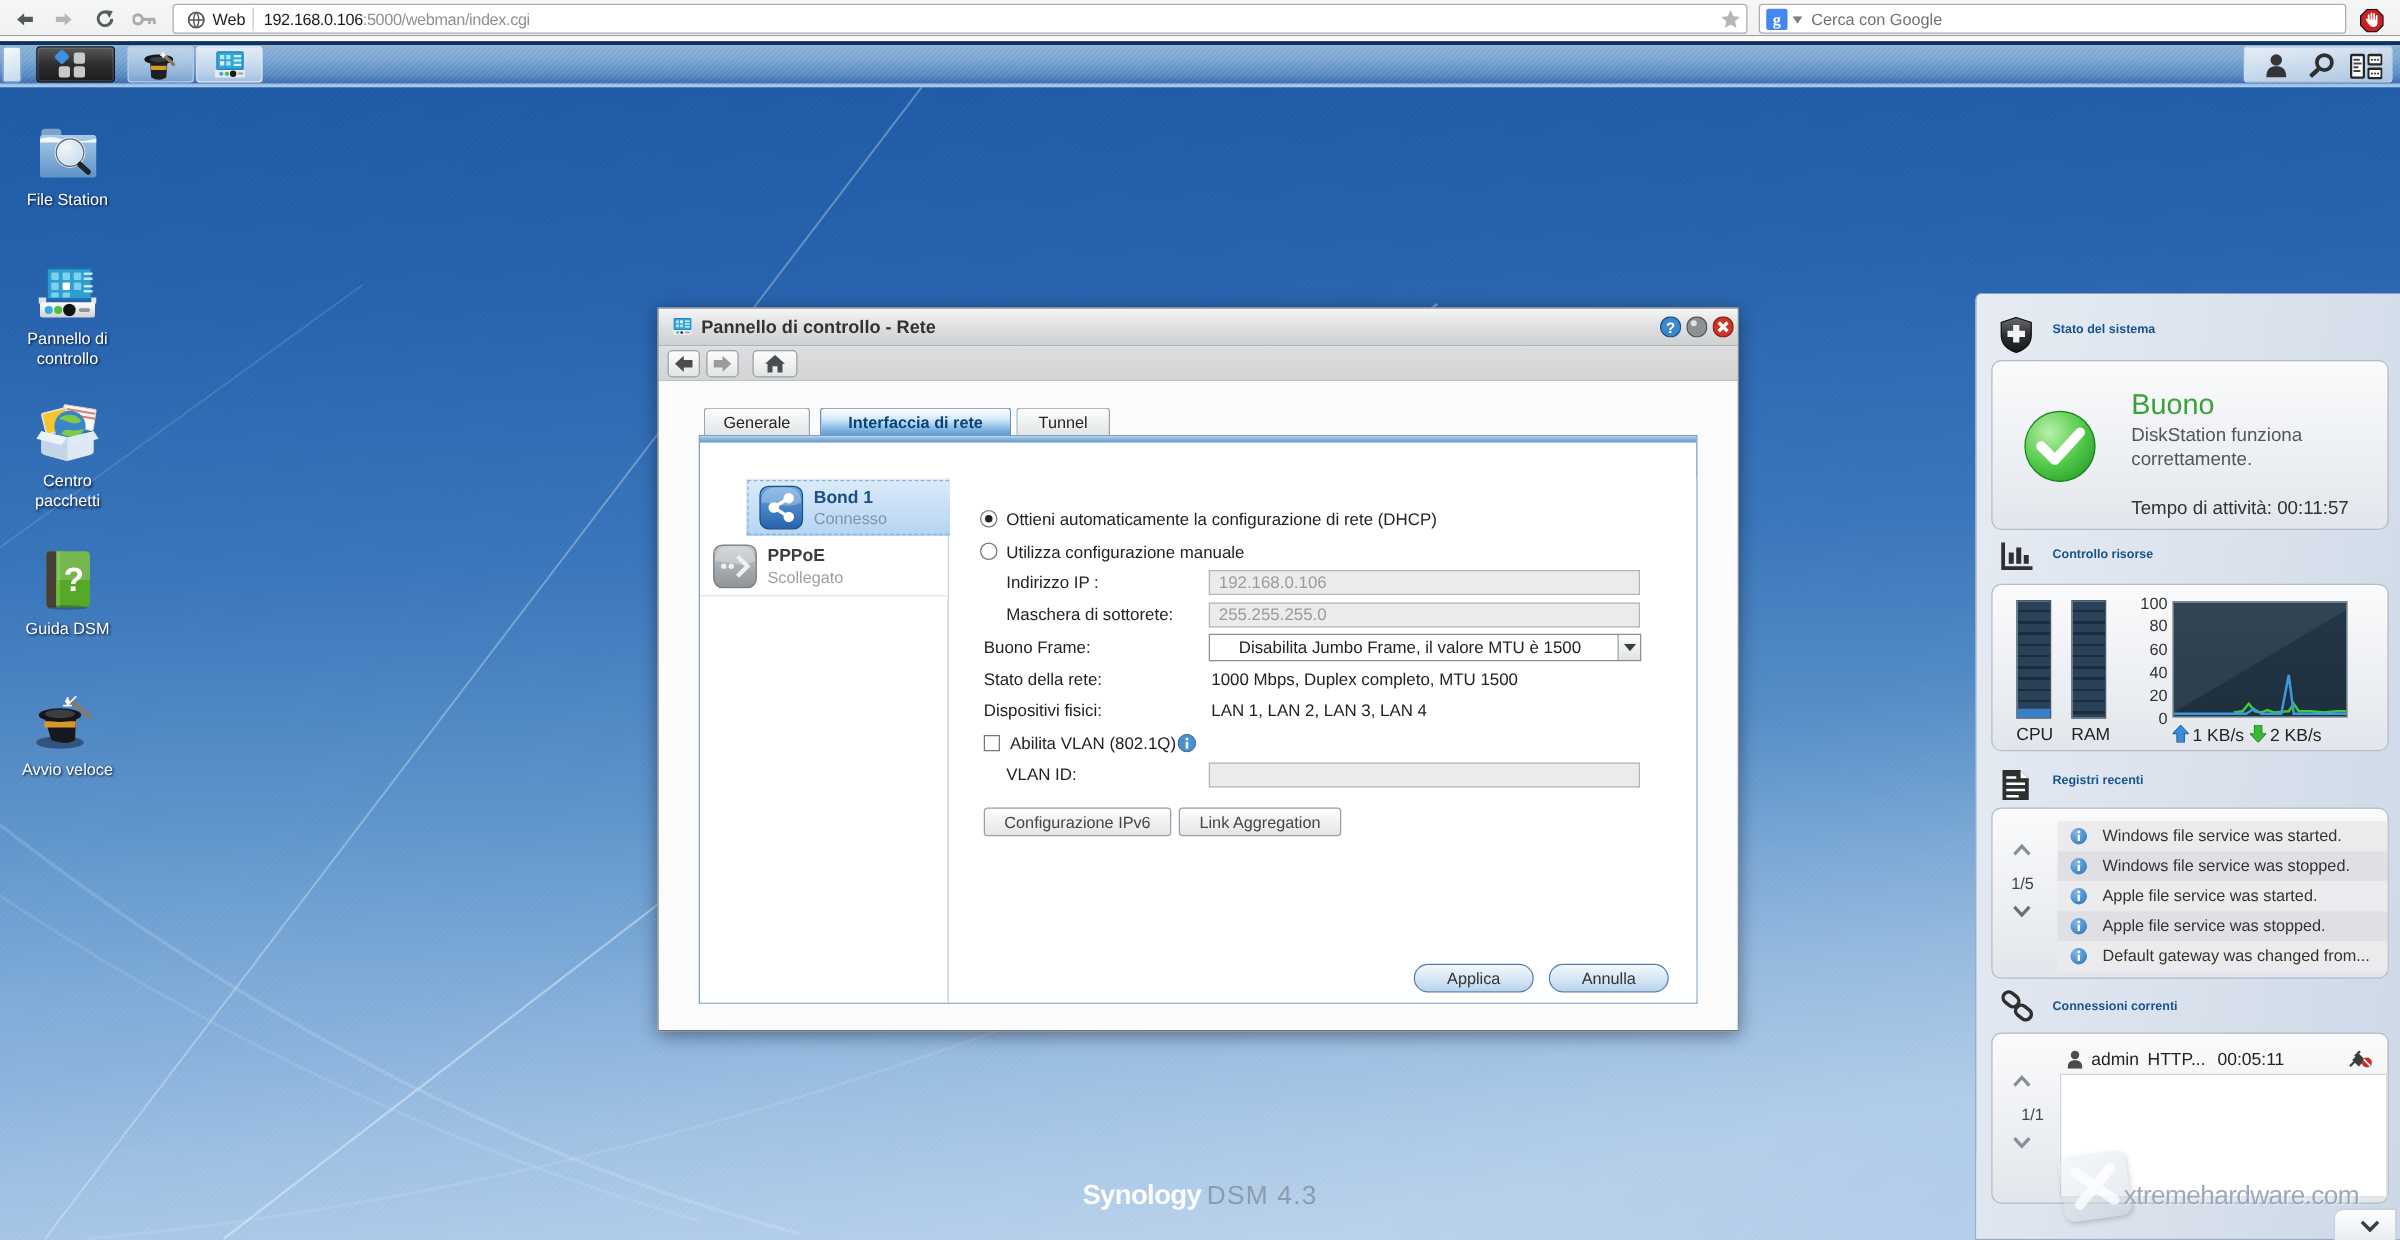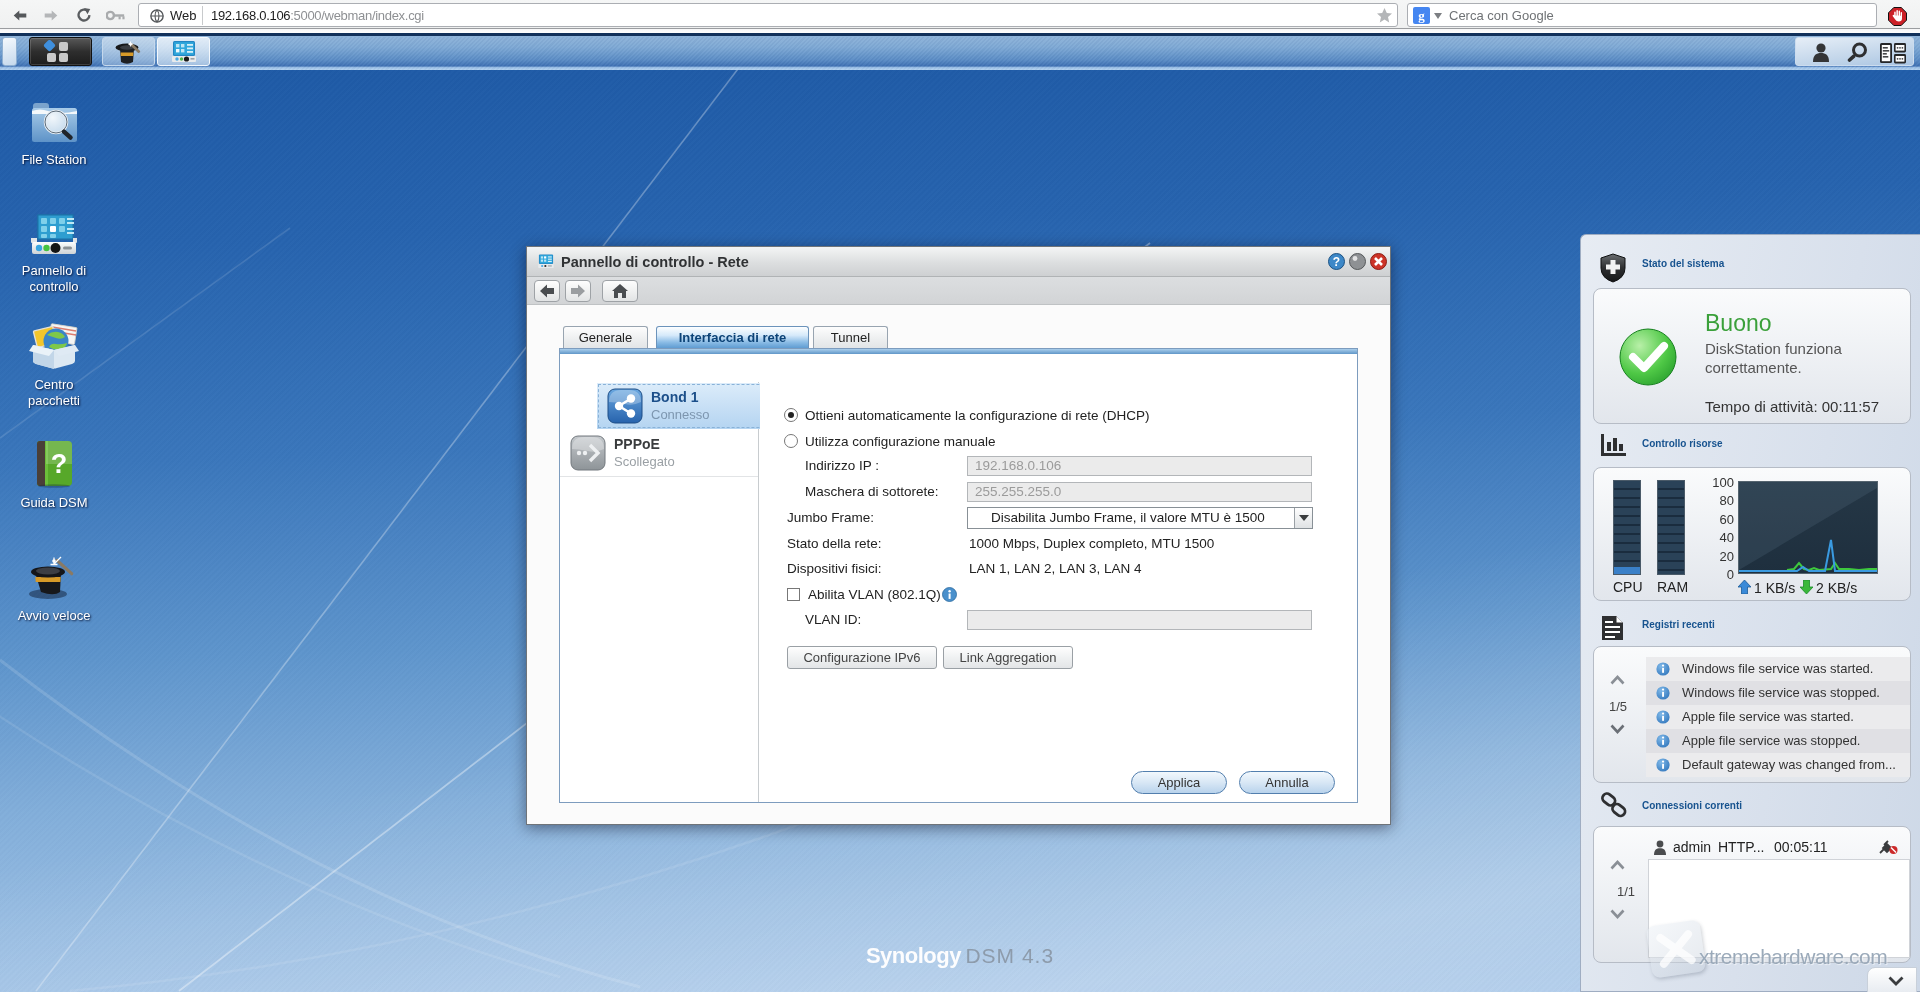--- a/index.html
+++ b/index.html
@@ -392,21 +392,21 @@
           <div class="abs" style="left:24px;top:26px;width:14px;height:14px;border:1px solid #777;border-radius:50%;background:#fff;">
             <div class="abs" style="left:3px;top:3px;width:6px;height:6px;border-radius:50%;background:#222;"></div>
           </div>
           <div class="formlabel" style="left:45px;top:26px;">Ottieni automaticamente la configurazione di rete (DHCP)</div>
           <div class="abs" style="left:24px;top:52px;width:14px;height:14px;border:1px solid #777;border-radius:50%;background:#fff;"></div>
           <div class="formlabel" style="left:45px;top:52px;">Utilizza configurazione manuale</div>
           <div class="formlabel" style="left:45px;top:76px;">Indirizzo IP :</div>
           <div class="tfield" style="top:74px;">192.168.0.106</div>
           <div class="formlabel" style="left:45px;top:102px;">Maschera di sottorete:</div>
           <div class="tfield" style="top:100px;">255.255.255.0</div>
-          <div class="formlabel" style="left:27px;top:128px;">Jumbo Frame:</div>
+          <div class="formlabel" style="left:27px;top:128px;">Buono Frame:</div>
           <div class="abs" style="left:207px;top:125px;width:346px;height:22px;background:#fff;border:1px solid #889096;font-size:13.5px;color:#222;line-height:20px;padding-left:23px;">Disabilita Jumbo Frame, il valore MTU è 1500
             <div class="abs" style="right:0;top:0;width:18px;height:20px;background:linear-gradient(#fefefe,#dfe2e4);border-left:1px solid #9aa0a5;">
               <svg width="10" height="6" viewBox="0 0 10 6" style="position:absolute;left:4px;top:7px">
                   <path d="M0 0 L10 0 L5 6 Z" fill="#3a3c3e"></path>
                 </svg>
             </div>
           </div>
           <div class="formlabel" style="left:27px;top:154px;">Stato della rete:</div>
           <div class="formvalue" style="left:209px;top:154px;white-space:nowrap;">1000 Mbps, Duplex completo, MTU 1500</div>
           <div class="formlabel" style="left:27px;top:179px;">Dispositivi fisici:</div>

